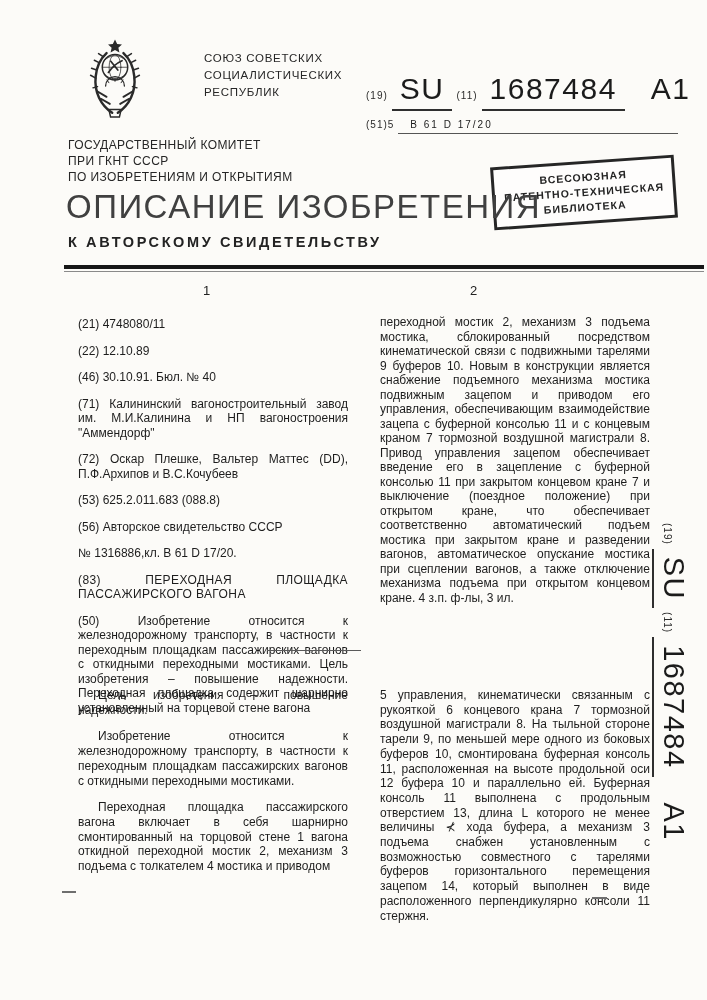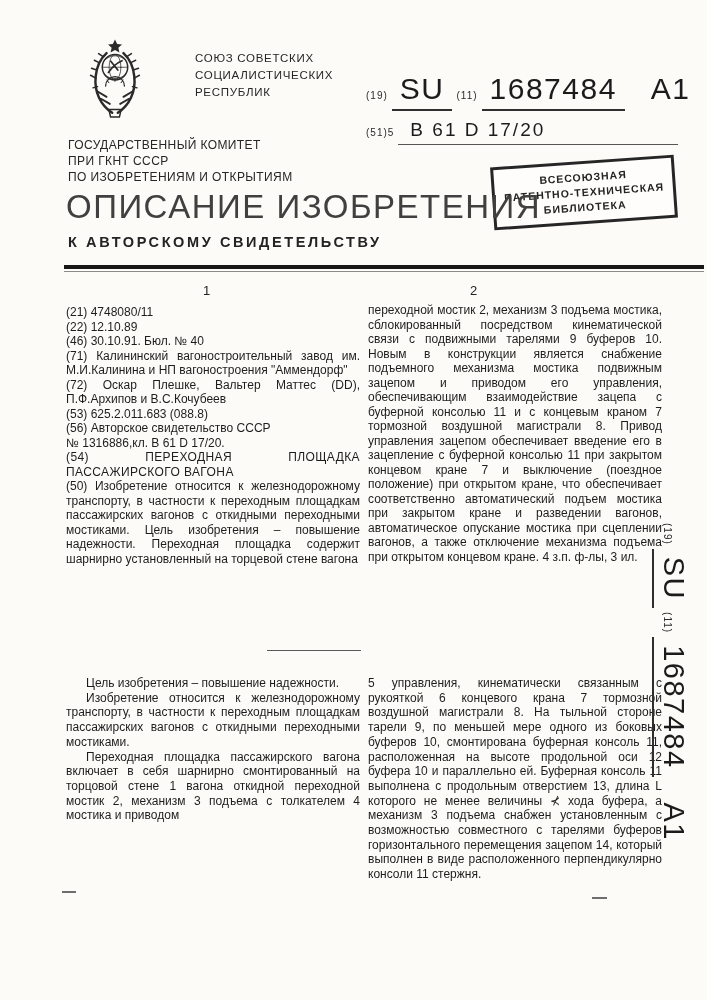--- a/index.html
+++ b/index.html
@@ -2,48 +2,48 @@
 <html lang="ru"><head>
 <meta charset="utf-8">
 <title>SU 1687484 A1</title>
 <style>
   html,body{margin:0;padding:0;}
   body{width:707px;height:1000px;background:#d9d9d6;font-family:"Liberation Sans", sans-serif;}
   .page{position:relative;width:707px;height:1000px;background:#fcfbf8;overflow:hidden;color:#1e1e1e;}
 
   
   .emblem{position:absolute;left:84px;top:36px;width:62px;height:86px;}
-  .union-text{position:absolute;left:195px;top:50px;font-size:11.5px;line-height:17px;letter-spacing:.7px;color:#262626;}
+  .union-text{position:absolute;left:204px;top:50px;font-size:11.5px;line-height:17px;letter-spacing:.7px;color:#262626;}
   .committee{position:absolute;left:68px;top:137px;font-size:12px;line-height:16px;letter-spacing:.4px;color:#262626;}
 
   .docnum{position:absolute;left:362px;top:72px;display:flex;align-items:baseline;white-space:nowrap;color:#1b1b1b;}
   .code-small{font-size:10px;letter-spacing:1px;margin:0 4px;color:#2a2a2a;}
   .big-id{font-size:30px;letter-spacing:1.5px;}
   .underl{border-bottom:2.5px solid #2f2f2f;padding:0 8px 3px;}
   .kind-gap{margin-left:26px;}
 
   .ipc-line{position:absolute;left:362px;top:119px;display:flex;align-items:baseline;color:#1b1b1b;justify-content:center;}
-  .ipc-class{font-size:19px;letter-spacing:2px;border-bottom:1.5px solid #555;display:inline-block;width:268px;padding:0 0 3px 12px;}
+  .ipc-class{font-size:10px;letter-spacing:2px;border-bottom:1.5px solid #555;display:inline-block;width:268px;padding:0 0 3px 12px;}
 
   .doc-title{position:absolute;left:66px;top:188px;font-size:33px;letter-spacing:1.5px;color:#404040;}
   .doc-subtitle{position:absolute;left:68px;top:234px;font-size:14.5px;letter-spacing:2.6px;color:#232323;font-weight:bold;}
 
   .stamp{position:absolute;left:492px;top:161px;transform:rotate(-4deg);border:3px solid #262626;padding:6px 9px;text-align:center;font-weight:bold;font-size:10.5px;line-height:15px;letter-spacing:1px;color:#242424;background:rgba(255,255,255,.6);}
 
   .rule{position:absolute;left:64px;top:265px;width:640px;}
   .rule-thick{height:4px;background:#171717;}
   .rule-thin{margin-top:2px;height:1px;background:#8a8a8a;}
 
   .colnum{position:absolute;top:283px;font-size:13px;color:#222;}
   .colnum-1{left:203px;}
   .colnum-2{left:470px;}
 
   
   .col{position:absolute;width:294px;font-size:12px;line-height:14.7px;text-align:justify;color:#1d1d1d;}
-  .col p{margin:0;}
+  .col p{margin:12px;}
   .abs-left{left:66px;top:305px;line-height:14.5px;}
   .abs-right{left:368px;top:303px;line-height:14.5px;}
   .body-left{left:66px;top:676px;}
   .body-right{left:368px;top:676px;}
   .body-left p{text-indent:20px;}
   .caps-title{letter-spacing:.4px;}
 
   .section-divider{position:absolute;left:267px;top:650px;width:94px;height:1px;background:#5a5a5a;}
 
   
@@ -122,21 +122,21 @@
 
   <div class="col abs-left">
     <p>(21) 4748080/11</p>
     <p>(22) 12.10.89</p>
     <p>(46) 30.10.91. Бюл. № 40</p>
     <p>(71) Калининский вагоностроительный завод им. М.И.Калинина и НП вагоностроения "Аммендорф"</p>
     <p>(72) Оскар Плешке, Вальтер Маттес (DD), П.Ф.Архипов и В.С.Кочубеев</p>
     <p>(53) 625.2.011.683 (088.8)</p>
     <p>(56) Авторское свидетельство СССР</p>
     <p>№ 1316886,кл. В 61 D 17/20.</p>
-    <p class="caps-title">(54) ПЕРЕХОДНАЯ ПЛОЩАДКА ПАССАЖИРСКОГО ВАГОНА</p>
+    <p class="caps-title">(83) ПЕРЕХОДНАЯ ПЛОЩАДКА ПАССАЖИРСКОГО ВАГОНА</p>
     <p>(50) Изобретение относится к железнодорожному транспорту, в частности к переходным площадкам пассажирских вагонов с откидными переходными мостиками. Цель изобретения – повышение надежности. Переходная площадка содержит шарнирно установленный на торцевой стене вагона</p>
   </div>
 
   <div class="col abs-right">
     <p>переходной мостик 2, механизм 3 подъема мостика, сблокированный посредством кинематической связи с подвижными тарелями 9 буферов 10. Новым в конструкции является снабжение подъемного механизма мостика подвижным зацепом и приводом его управления, обеспечивающим взаимодействие зацепа с буферной консолью 11 и с концевым краном 7 тормозной воздушной магистрали 8. Привод управления зацепом обеспечивает введение его в зацепление с буферной консолью 11 при закрытом концевом кране 7 и выключение (поездное положение) при открытом кране, что обеспечивает соответственно автоматический подъем мостика при закрытом кране и разведении вагонов, автоматическое опускание мостика при сцеплении вагонов, а также отключение механизма подъема при открытом концевом кране. 4 з.п. ф-лы, 3 ил.</p>
   </div>
 
   <div class="section-divider"></div>
 
   <div class="col body-left">

